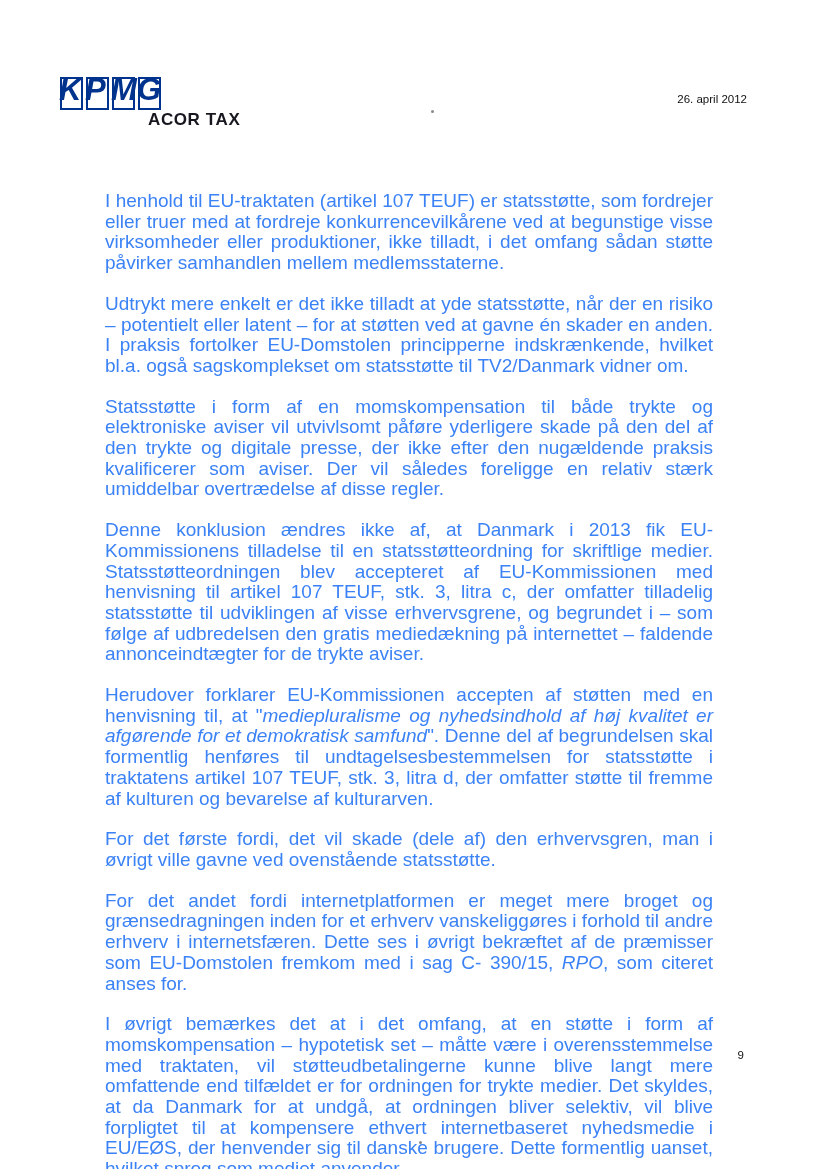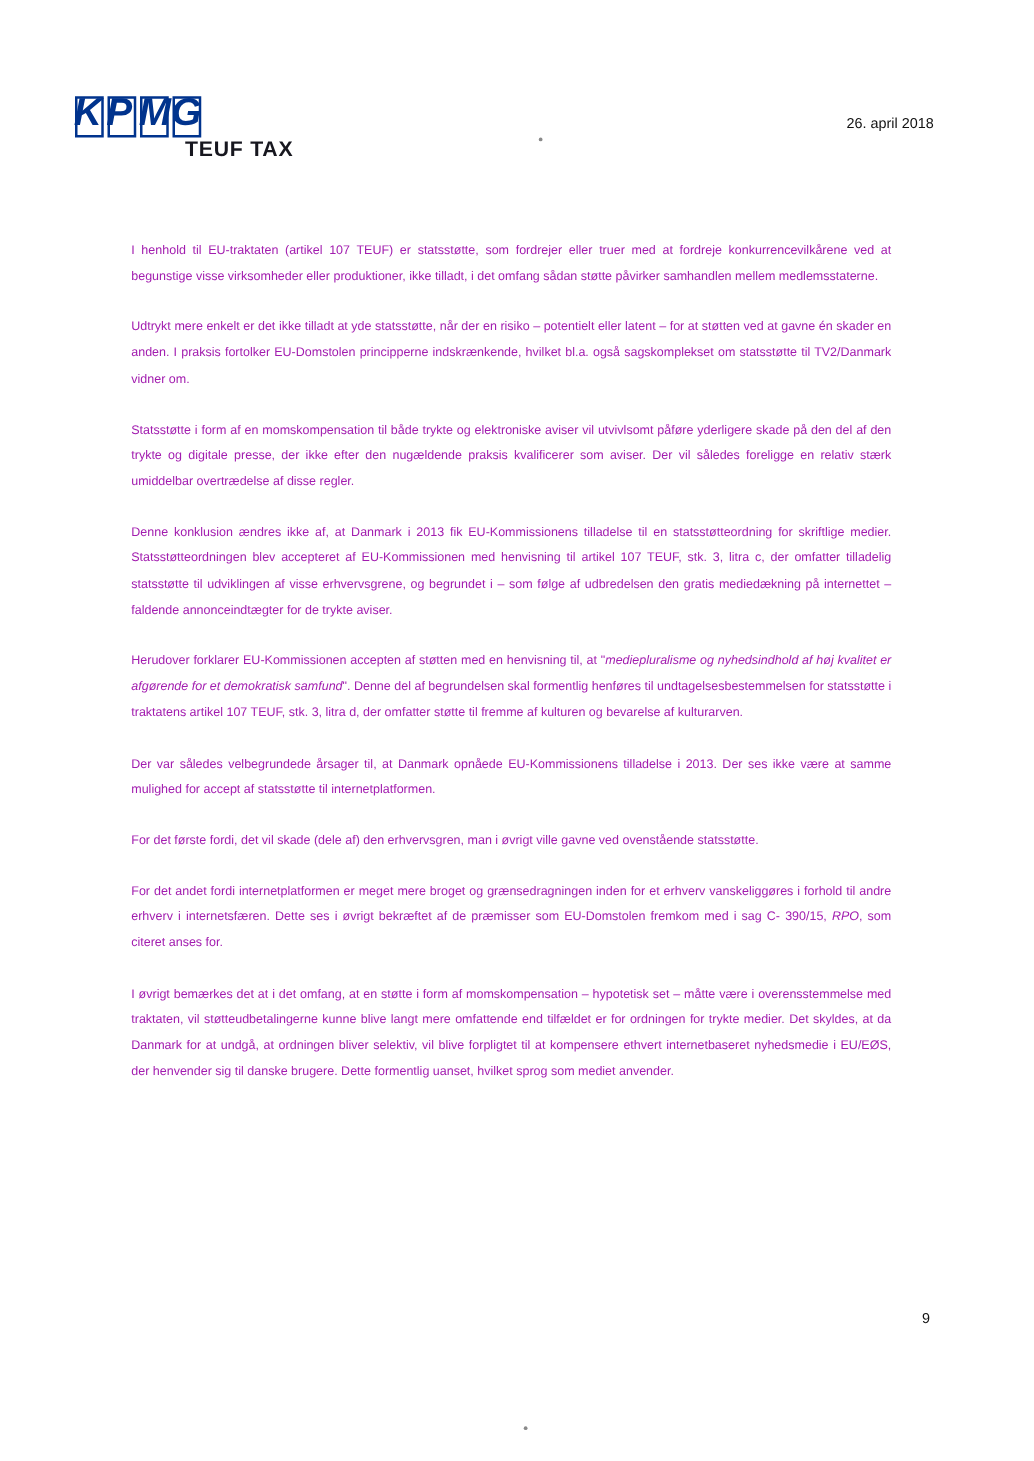--- a/index.html
+++ b/index.html
@@ -43,24 +43,24 @@
     position:absolute; top:93px; right:80px;
     font-size:11.5px; color:#111;
   }
 
   
   .doc-body {
     position:absolute; left:105px; top:191px; width:608px;
   }
   .doc-paragraph {
     margin:0 0 20px 0;
-    font-size:10px;
+    font-size:19px;
     line-height:20.7px;
     text-align:justify;
-    color:#a21caf;
+    color:#3b82f6;
   }
   .doc-heading {
     margin:0 0 0 0;
     font-size:13.4px;
     line-height:20.7px;
     font-weight:bold;
     color:#111;
   }
   .italic { font-style:italic; }
 
@@ -91,32 +91,31 @@
         <span class="kpmg-letterbox">
           <span class="kpmg-letter">P</span>
         </span>
         <span class="kpmg-letterbox">
           <span class="kpmg-letter">M</span>
         </span>
         <span class="kpmg-letterbox">
           <span class="kpmg-letter">G</span>
         </span>
       </div>
-    <div class="subbrand">TEUF TAX</div>
+    <div class="subbrand">ACOR TAX</div>
   </div>
 
-  <div class="date">26. april 2018</div>
+  <div class="date">26. april 2012</div>
 
   <div class="doc-body" id="doc-body">
       <p class="doc-paragraph"><span>I henhold til EU-traktaten (artikel 107 TEUF) er statsstøtte, som fordrejer eller truer med at fordreje konkurrencevilkårene ved at begunstige visse virksomheder eller produktioner, ikke tilladt, i det omfang sådan støtte påvirker samhandlen mellem medlemsstaterne.</span></p>
       <p class="doc-paragraph"><span>Udtrykt mere enkelt er det ikke tilladt at yde statsstøtte, når der en risiko – potentielt eller latent – for at støtten ved at gavne én skader en anden. I praksis fortolker EU-Domstolen principperne indskrænkende, hvilket bl.a. også sagskomplekset om statsstøtte til TV2/Danmark vidner om.</span></p>
       <p class="doc-paragraph"><span>Statsstøtte i form af en momskompensation til både trykte og elektroniske aviser vil utvivlsomt påføre yderligere skade på den del af den trykte og digitale presse, der ikke efter den nugældende praksis kvalificerer som aviser. Der vil således foreligge en relativ stærk umiddelbar overtrædelse af disse regler.</span></p>
       <p class="doc-paragraph"><span>Denne konklusion ændres ikke af, at Danmark i 2013 fik EU-Kommissionens tilladelse til en statsstøtteordning for skriftlige medier. Statsstøtteordningen blev accepteret af EU-Kommissionen med henvisning til artikel 107 TEUF, stk. 3, litra c, der omfatter tilladelig statsstøtte til udviklingen af visse erhvervsgrene, og begrundet i – som følge af udbredelsen den gratis mediedækning på internettet – faldende annonceindtægter for de trykte aviser.</span></p>
       <p class="doc-paragraph"><span>Herudover forklarer EU-Kommissionen accepten af støtten med en henvisning til, at "</span><span class="italic">mediepluralisme og nyhedsindhold af høj kvalitet er afgørende for et demokratisk samfund</span><span>". Denne del af begrundelsen skal formentlig henføres til undtagelsesbestemmelsen for statsstøtte i traktatens artikel 107 TEUF, stk. 3, litra d, der omfatter støtte til fremme af kulturen og bevarelse af kulturarven.</span></p>
-      <p class="doc-paragraph"><span>Der var således velbegrundede årsager til, at Danmark opnåede EU-Kommissionens tilladelse i 2013. Der ses ikke være at samme mulighed for accept af statsstøtte til internetplatformen.</span></p>
       <p class="doc-paragraph"><span>For det første fordi, det vil skade (dele af) den erhvervsgren, man i øvrigt ville gavne ved ovenstående statsstøtte.</span></p>
       <p class="doc-paragraph"><span>For det andet fordi internetplatformen er meget mere broget og grænsedragningen inden for et erhverv vanskeliggøres i forhold til andre erhverv i internetsfæren. Dette ses i øvrigt bekræftet af de præmisser som EU-Domstolen fremkom med i sag C- 390/15, </span><span class="italic">RPO</span><span>, som citeret anses for.</span></p>
       <p class="doc-paragraph"><span>I øvrigt bemærkes det at i det omfang, at en støtte i form af momskompensation – hypotetisk set – måtte være i overensstemmelse med traktaten, vil støtteudbetalingerne kunne blive langt mere omfattende end tilfældet er for ordningen for trykte medier. Det skyldes, at da Danmark for at undgå, at ordningen bliver selektiv, vil blive forpligtet til at kompensere ethvert internetbaseret nyhedsmedie i EU/EØS, der henvender sig til danske brugere. Dette formentlig uanset, hvilket sprog som mediet anvender.</span></p>
     </div>
 
   <div class="page-number">9</div>
 
   <div class="artifact-dot artifact-top"></div>
   <div class="artifact-dot artifact-bottom"></div>
 

